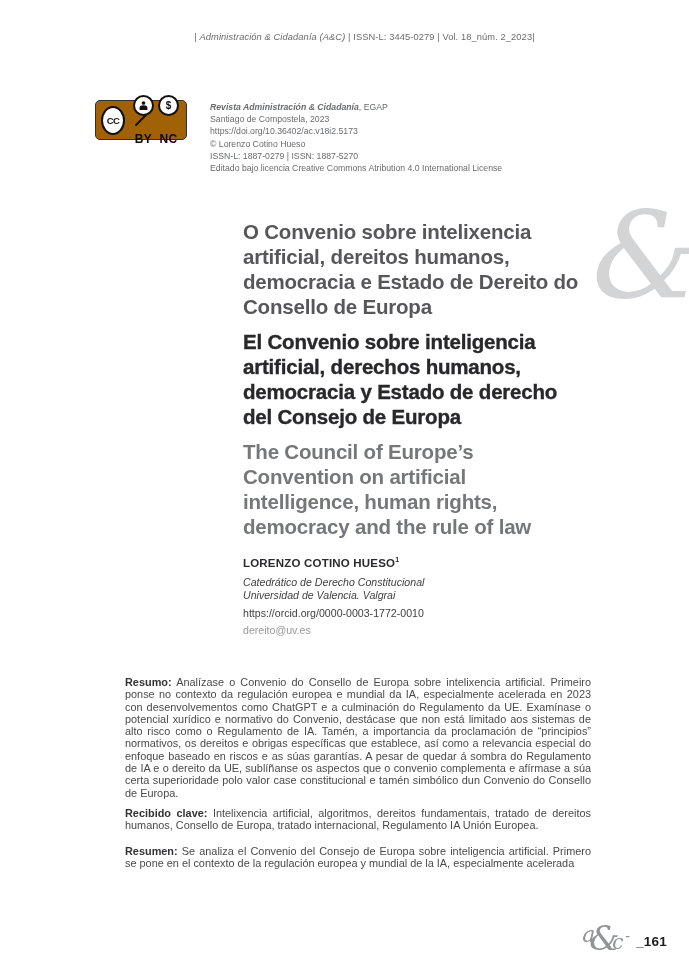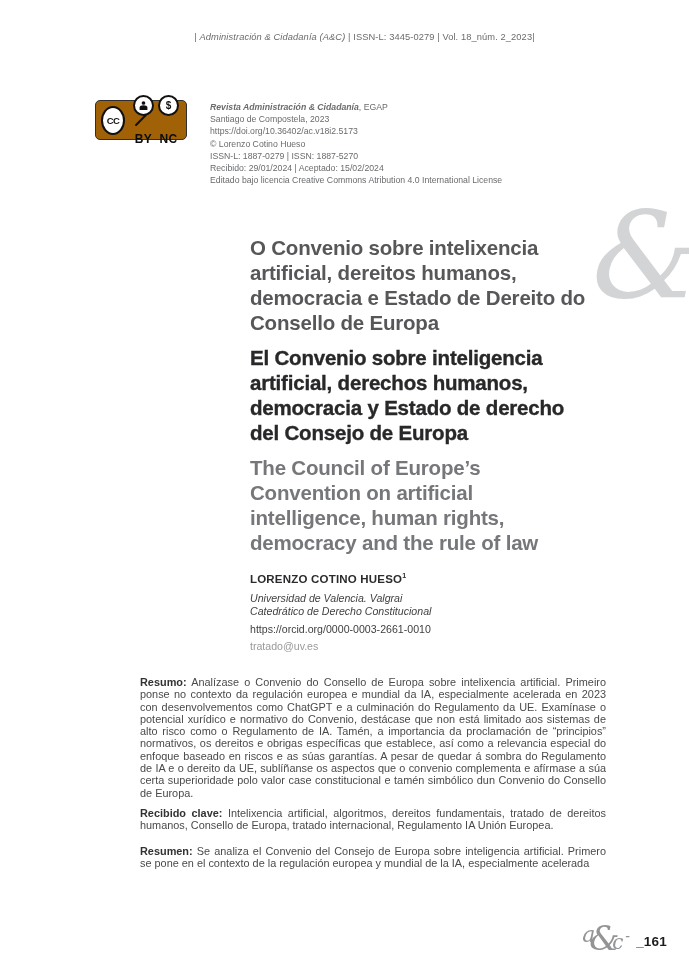--- a/index.html
+++ b/index.html
@@ -46,32 +46,32 @@
   }
   .meta-block .bi{font-weight:bold;font-style:italic;}
   
   .ampersand{
     position:absolute;top:196px;left:592px;
     font-family:"DejaVu Serif",serif;font-style:italic;
     font-size:120px;line-height:1;color:#d3d4d6;
     user-select:none;
   }
   
-  .title-col{position:absolute;left:250px;top:219px;width:336px;margin-top:16px;}
+  .title-col{position:absolute;left:243px;top:219px;width:336px;}
   .title{margin:0 0 10px 0;font-size:20.5px;line-height:25px;font-weight:bold;letter-spacing:-.2px;}
   .title-gl{color:#57575a;}
   .title-es{color:#28282a;-webkit-text-stroke:.35px #28282a;}
   .title-en{color:#76777a;}
   .author-name{margin-top:17px;font-size:11.5px;font-weight:bold;color:#2b2b2d;letter-spacing:.2px;}
   .author-name sup{font-size:7px;}
   .affiliation{margin-top:7px;font-style:italic;font-size:10.6px;line-height:13px;color:#3f3f41;}
   .orcid{margin-top:5px;font-size:10.6px;color:#3f3f41;text-decoration:none;display:block;}
   .email{margin-top:5px;font-size:10.6px;color:#98999b;text-decoration:none;display:block;}
   
-  .abstract-col{position:absolute;left:140px;top:676px;width:466px;}
+  .abstract-col{position:absolute;left:125px;top:676px;width:466px;}
   .abstract-col p{
     margin:0 0 8px 0;
     font-size:10.9px;line-height:12.3px;
     text-align:justify;color:#4a4a4c;
   }
   .abstract-col p b{color:#323234;}
   .abstract-col .resumen{margin-top:13px;}
   
   .footer{
     position:absolute;top:920px;right:22px;
@@ -121,40 +121,39 @@
       <span class="cc-label">NC</span>
     </span>
   </div>
 
   <div class="meta-block">
     <div><span class="bi">Revista Administración &amp; Cidadanía</span><span>, EGAP</span></div>
     <div>Santiago de Compostela, 2023</div>
     <div>https://doi.org/10.36402/ac.v18i2.5173</div>
     <div>© Lorenzo Cotino Hueso</div>
     <div>ISSN-L: 1887-0279 | ISSN: 1887-5270</div>
-    <div>Recibido: 29/01/2024 | Aceptado: 15/02/2024</div>
     <div>Editado bajo licencia Creative Commons Atribution 4.0 International License</div>
   </div>
 
   <div class="ampersand">&amp;</div>
 
   <div class="title-col">
     <h1 class="title title-gl">O Convenio sobre intelixencia artificial, dereitos humanos, democracia e Estado de Dereito do Consello de Europa</h1>
     <h1 class="title title-es">El Convenio sobre inteligencia artificial, derechos humanos, democracia y Estado de derecho del Consejo de Europa</h1>
     <h1 class="title title-en">The Council of Europe’s Convention on artificial intelligence, human rights, democracy and the rule of law</h1>
 
     <div class="author-name">
       <span>LORENZO COTINO HUESO</span><sup>1</sup>
     </div>
     <div class="affiliation">
+      <div>Catedrático de Derecho Constitucional</div>
       <div>Universidad de Valencia. Valgrai</div>
-      <div>Catedrático de Derecho Constitucional</div>
     </div>
-    <span class="orcid">https://orcid.org/0000-0003-2661-0010</span>
-    <span class="email">tratado@uv.es</span>
+    <span class="orcid">https://orcid.org/0000-0003-1772-0010</span>
+    <span class="email">dereito@uv.es</span>
   </div>
 
   <div class="abstract-col">
     <p>
       <b>Resumo:</b>
       <span>Analízase o Convenio do Consello de Europa sobre intelixencia artificial. Primeiro ponse no contexto da regulación europea e mundial da IA, especialmente acelerada en 2023 con desenvolvementos como ChatGPT e a culminación do Regulamento da UE. Examínase o potencial xurídico e normativo do Convenio, destácase que non está limitado aos sistemas de alto risco como o Regulamento de IA. Tamén, a importancia da proclamación de “principios” normativos, os dereitos e obrigas específicas que establece, así como a relevancia especial do enfoque baseado en riscos e as súas garantías. A pesar de quedar á sombra do Regulamento de IA e o dereito da UE, sublíñanse os aspectos que o convenio complementa e afírmase a súa certa superioridade polo valor case constitucional e tamén simbólico dun Convenio do Consello de Europa.</span>
     </p>
     <p>
       <b>Recibido clave:</b>
       <span>Intelixencia artificial, algoritmos, dereitos fundamentais, tratado de dereitos humanos, Consello de Europa, tratado internacional, Regulamento IA Unión Europea.</span>

